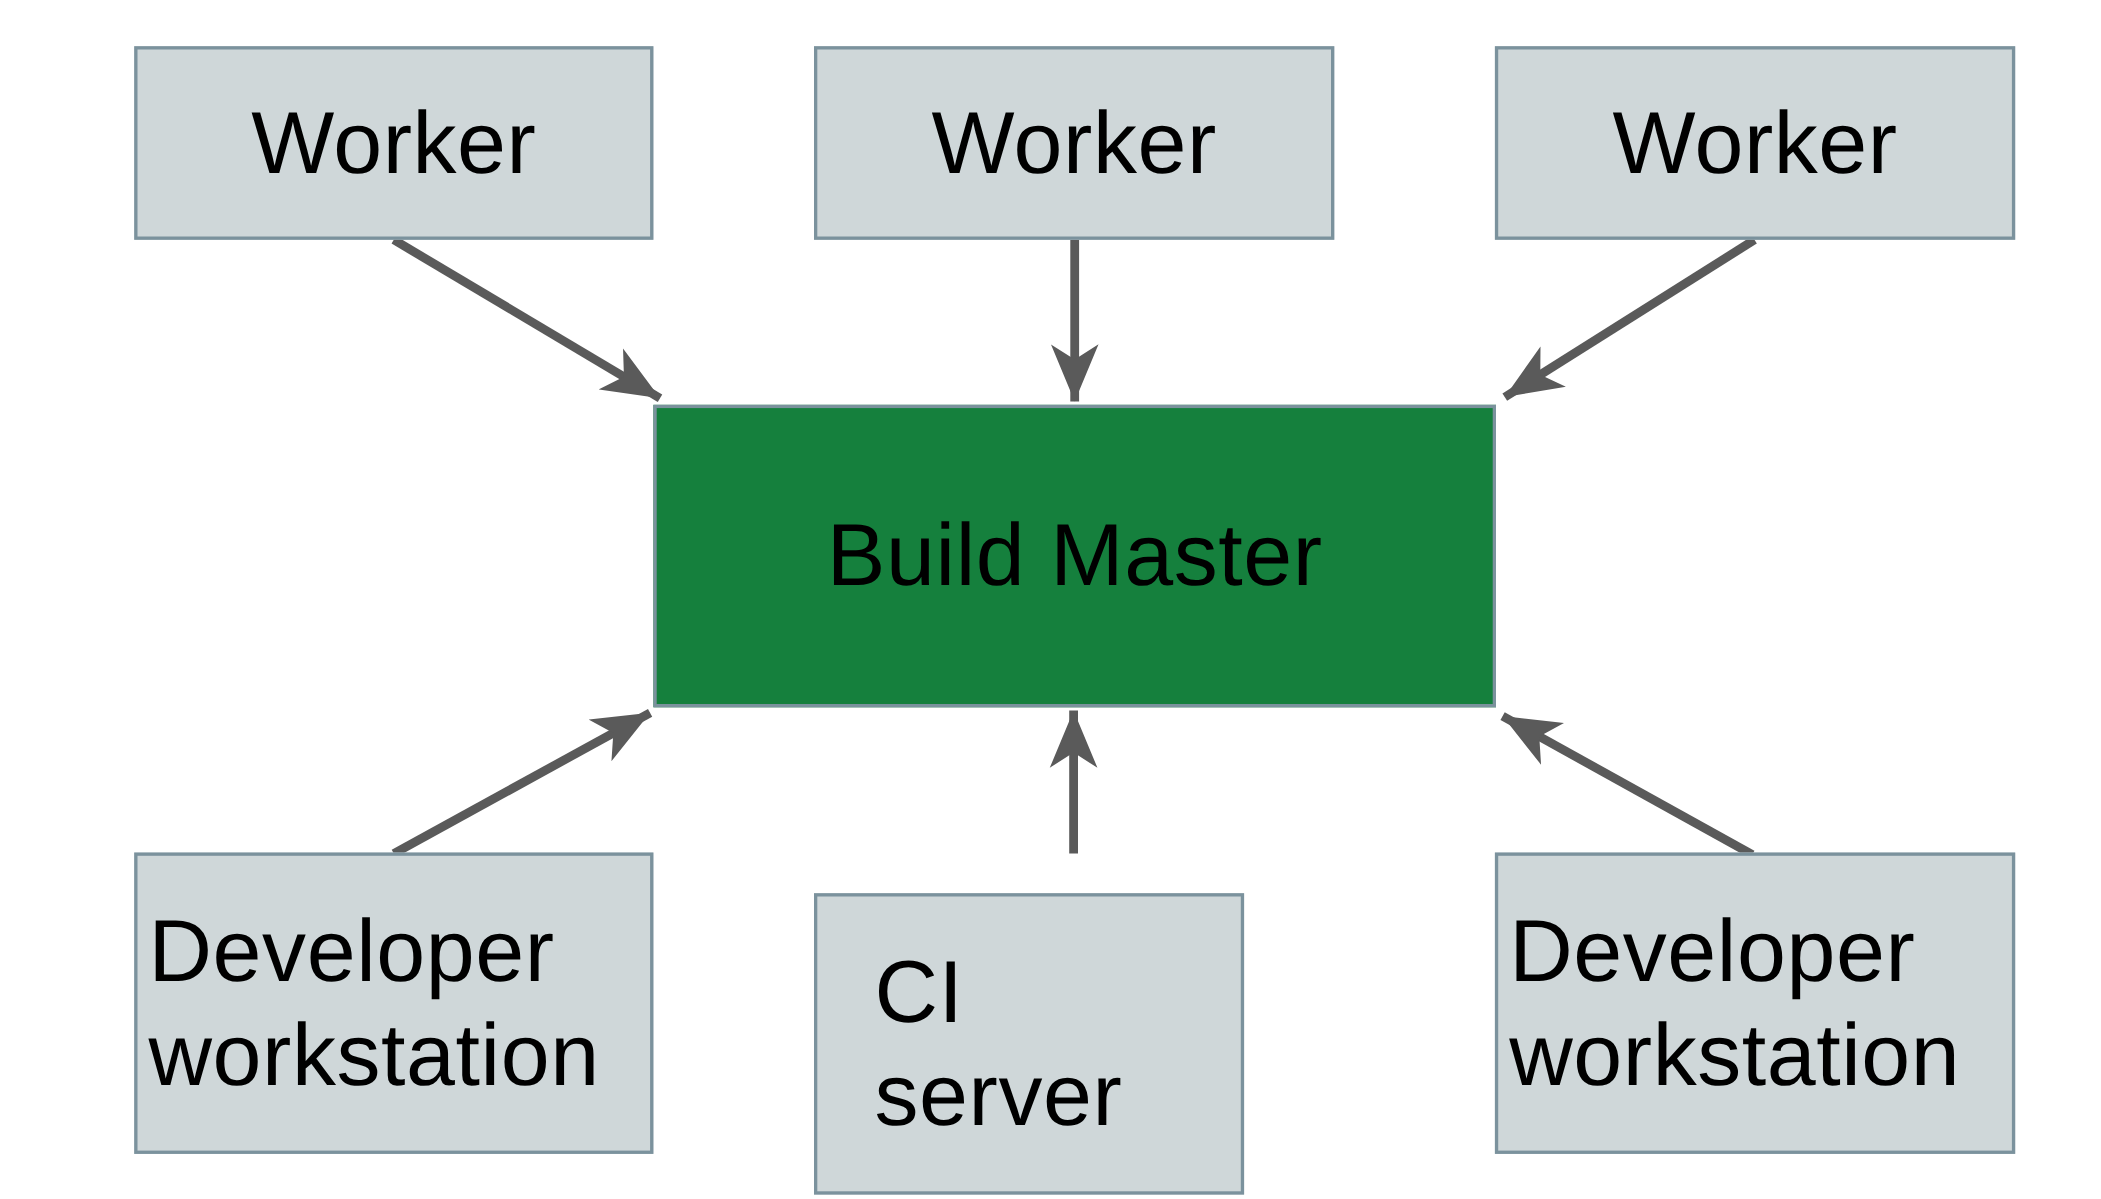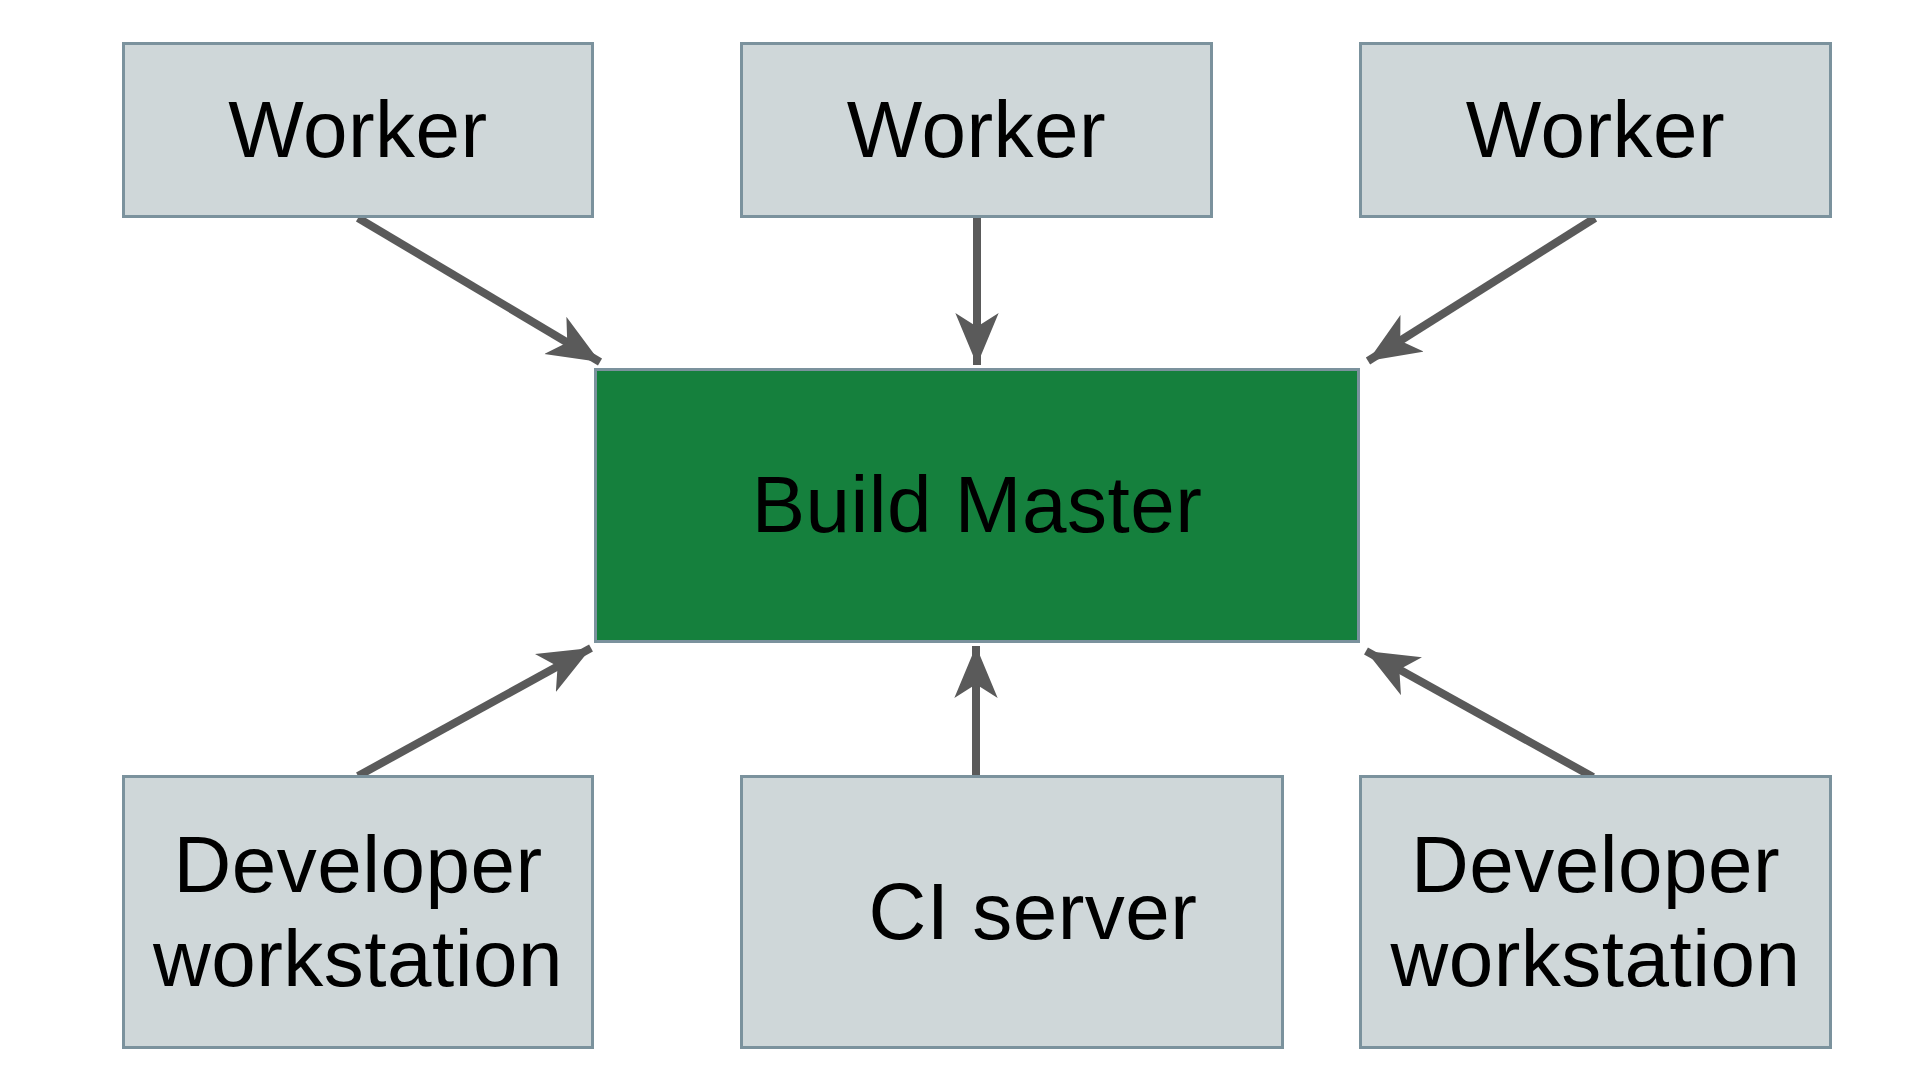--- a/index.html
+++ b/index.html
@@ -22,21 +22,21 @@
     width: 1910px;
     height: 1090px;
   }
   .node {
     position: absolute;
     box-sizing: border-box;
     border: 3px solid;
     display: flex;
     align-items: center;
     justify-content: center;
-    text-align: center;
+    text-align: left;
     font-size: 80px;
     line-height: 1.18;
     letter-spacing: 0.5px;
   }
   .node-label {
     display: block;
     padding: 0 10px;
   }
 </style>
 </head>
@@ -65,19 +65,19 @@
     </div>
     <div class="node" style="left: 1359px; top: 42px; width: 473px; height: 176px; background: rgb(207, 215, 217); border-color: rgb(123, 146, 157); color: rgb(0, 0, 0);">
       <span class="node-label">Worker</span>
     </div>
     <div class="node" style="left: 594px; top: 368px; width: 766px; height: 275px; background: #15803d; border-color: rgb(123, 146, 157); color: rgb(0, 0, 0);">
       <span class="node-label">Build Master</span>
     </div>
     <div class="node" style="left: 122px; top: 775px; width: 472px; height: 274px; background: rgb(207, 215, 217); border-color: rgb(123, 146, 157); color: rgb(0, 0, 0);">
       <span class="node-label">Developer workstation</span>
     </div>
-    <div class="node" style="left: 740px; top: 775px; width: 544px; height: 274px; background: rgb(207, 215, 217); border-color: rgb(123, 146, 157); color: rgb(0, 0, 0); padding-left: 42px;">
+    <div class="node" style="left: 740px; top: 812px; width: 391px; height: 274px; background: rgb(207, 215, 217); border-color: rgb(123, 146, 157); color: rgb(0, 0, 0); padding-left: 42px;">
       <span class="node-label">CI server</span>
     </div>
     <div class="node" style="left: 1359px; top: 775px; width: 473px; height: 274px; background: rgb(207, 215, 217); border-color: rgb(123, 146, 157); color: rgb(0, 0, 0);">
       <span class="node-label">Developer workstation</span>
     </div>
   </div>
 
 </body></html>

